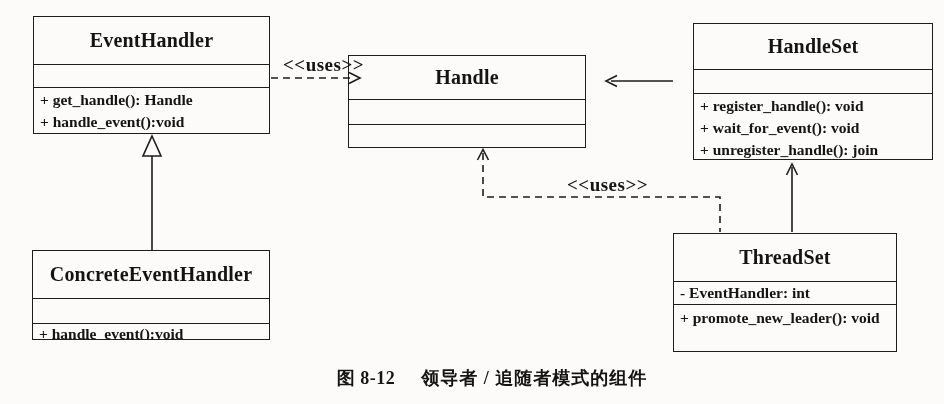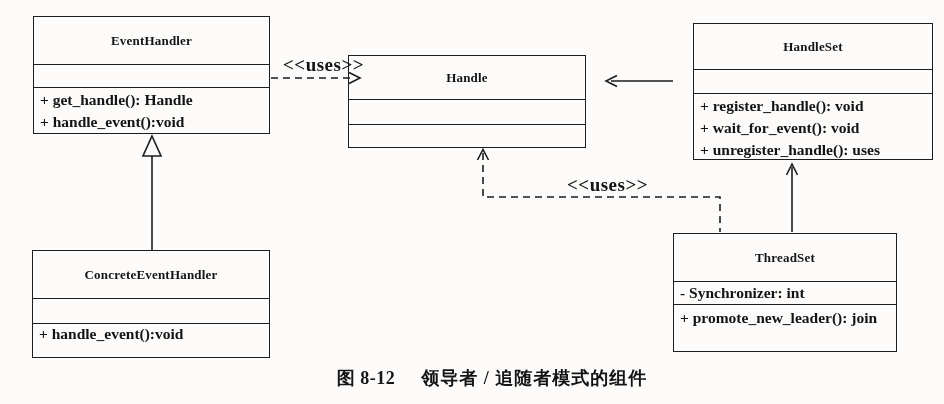--- a/index.html
+++ b/index.html
@@ -28,21 +28,21 @@
     box-sizing: border-box;
     overflow: hidden;
   }
   .compartment + .compartment {
     border-top: 1.2px solid #1d1d1d;
   }
   .uml-title {
     display: flex;
     align-items: center;
     justify-content: center;
-    font-size: 13px;
+    font-size: 20px;
     font-weight: bold;
     letter-spacing: 0.2px;
   }
   .member {
     font-size: 15.5px;
     font-weight: bold;
     line-height: 22px;
     padding-left: 6px;
     white-space: nowrap;
   }
@@ -98,39 +98,39 @@
     <div class="compartment attrs" style="height:25px"></div>
     <div class="compartment methods"></div>
   </div>
 
   <div class="uml-class" style="left:693px; top:23px; width:240px; height:137px">
     <div class="compartment uml-title" style="height:45px">HandleSet</div>
     <div class="compartment attrs" style="height:24px"></div>
     <div class="compartment methods">
       <div class="member">+ register_handle(): void</div>
       <div class="member">+ wait_for_event(): void</div>
-      <div class="member">+ unregister_handle(): uses</div>
+      <div class="member">+ unregister_handle(): join</div>
     </div>
   </div>
 
-  <div class="uml-class" style="left:32px; top:250px; width:238px; height:108px">
+  <div class="uml-class" style="left:32px; top:250px; width:238px; height:90px">
     <div class="compartment uml-title" style="height:47px">ConcreteEventHandler</div>
     <div class="compartment attrs" style="height:25px"></div>
     <div class="compartment methods" style="padding-top:0">
       <div class="member" style="line-height:19px">+ handle_event():void</div>
     </div>
   </div>
 
   <div class="uml-class" style="left:673px; top:233px; width:224px; height:119px">
     <div class="compartment uml-title" style="height:47px">ThreadSet</div>
     <div class="compartment attrs" style="height:23px">
-      <div class="member" style="line-height:21px">- Synchronizer: int</div>
+      <div class="member" style="line-height:21px">- EventHandler: int</div>
     </div>
     <div class="compartment methods">
-      <div class="member" style="line-height:24px">+ promote_new_leader(): join</div>
+      <div class="member" style="line-height:24px">+ promote_new_leader(): void</div>
     </div>
   </div>
 
   <svg class="connector-layer" width="944" height="404" viewBox="0 0 944 404">
 
     <line x1="271" y1="78" x2="355" y2="78" stroke="#1d1d1d" stroke-width="1.6" stroke-dasharray="7 5"></line>
     <path d="M349,72.5 L360,78 L349,83.5" fill="none" stroke="#1d1d1d" stroke-width="1.6"></path>
 
     <line x1="673" y1="81" x2="611" y2="81" stroke="#1d1d1d" stroke-width="1.6"></line>
     <path d="M617,75.5 L606,81 L617,86.5" fill="none" stroke="#1d1d1d" stroke-width="1.6"></path>

